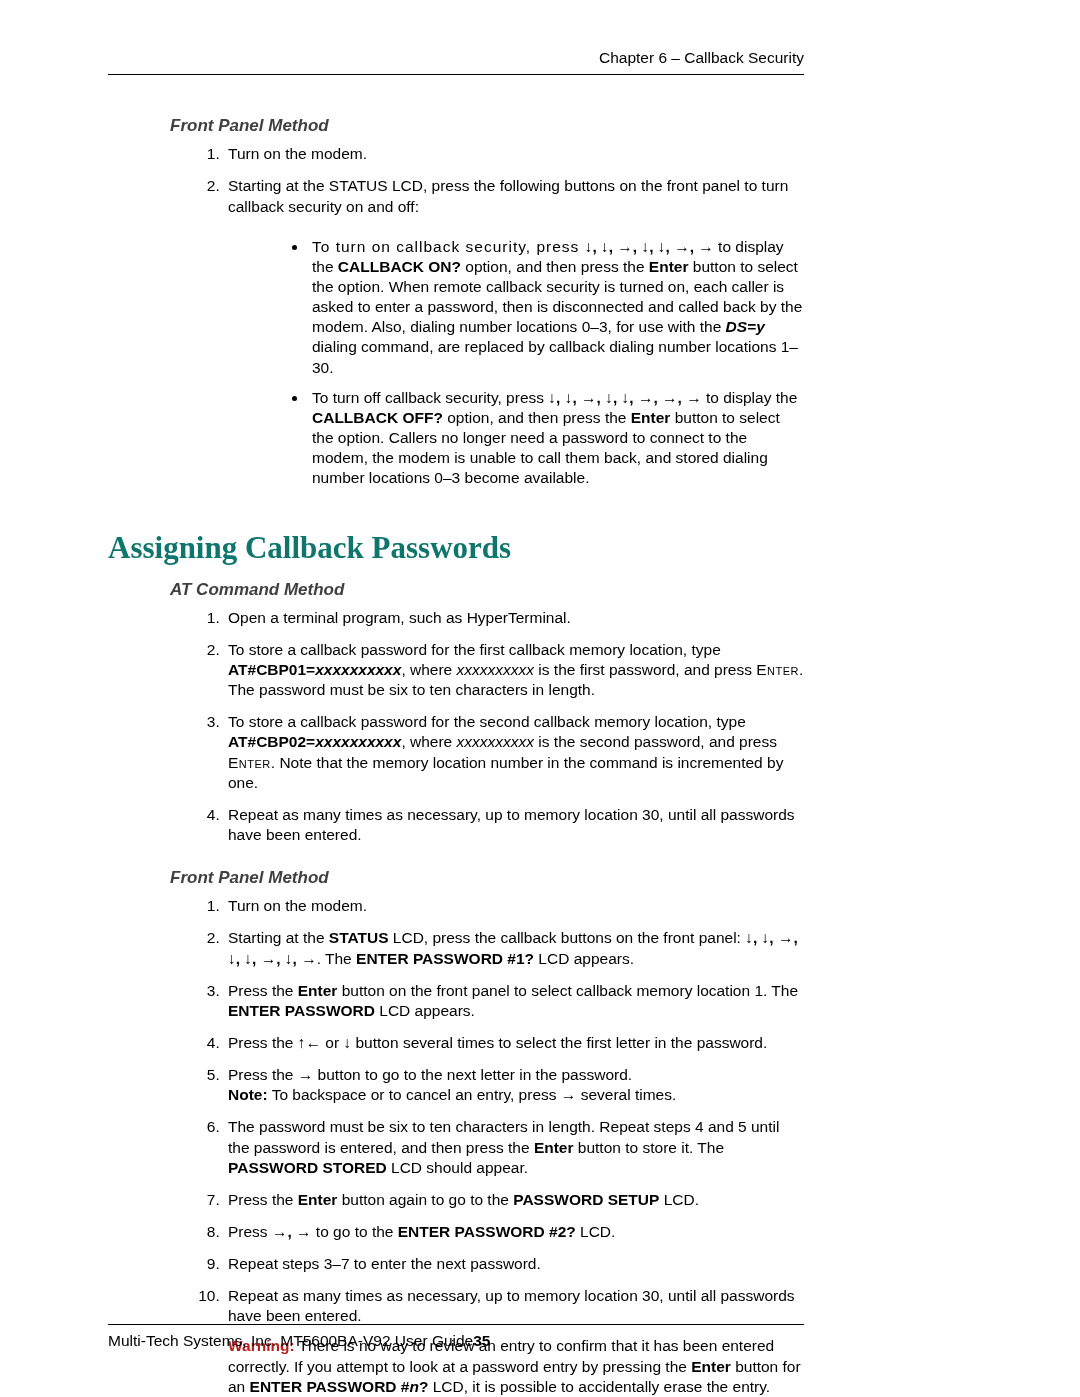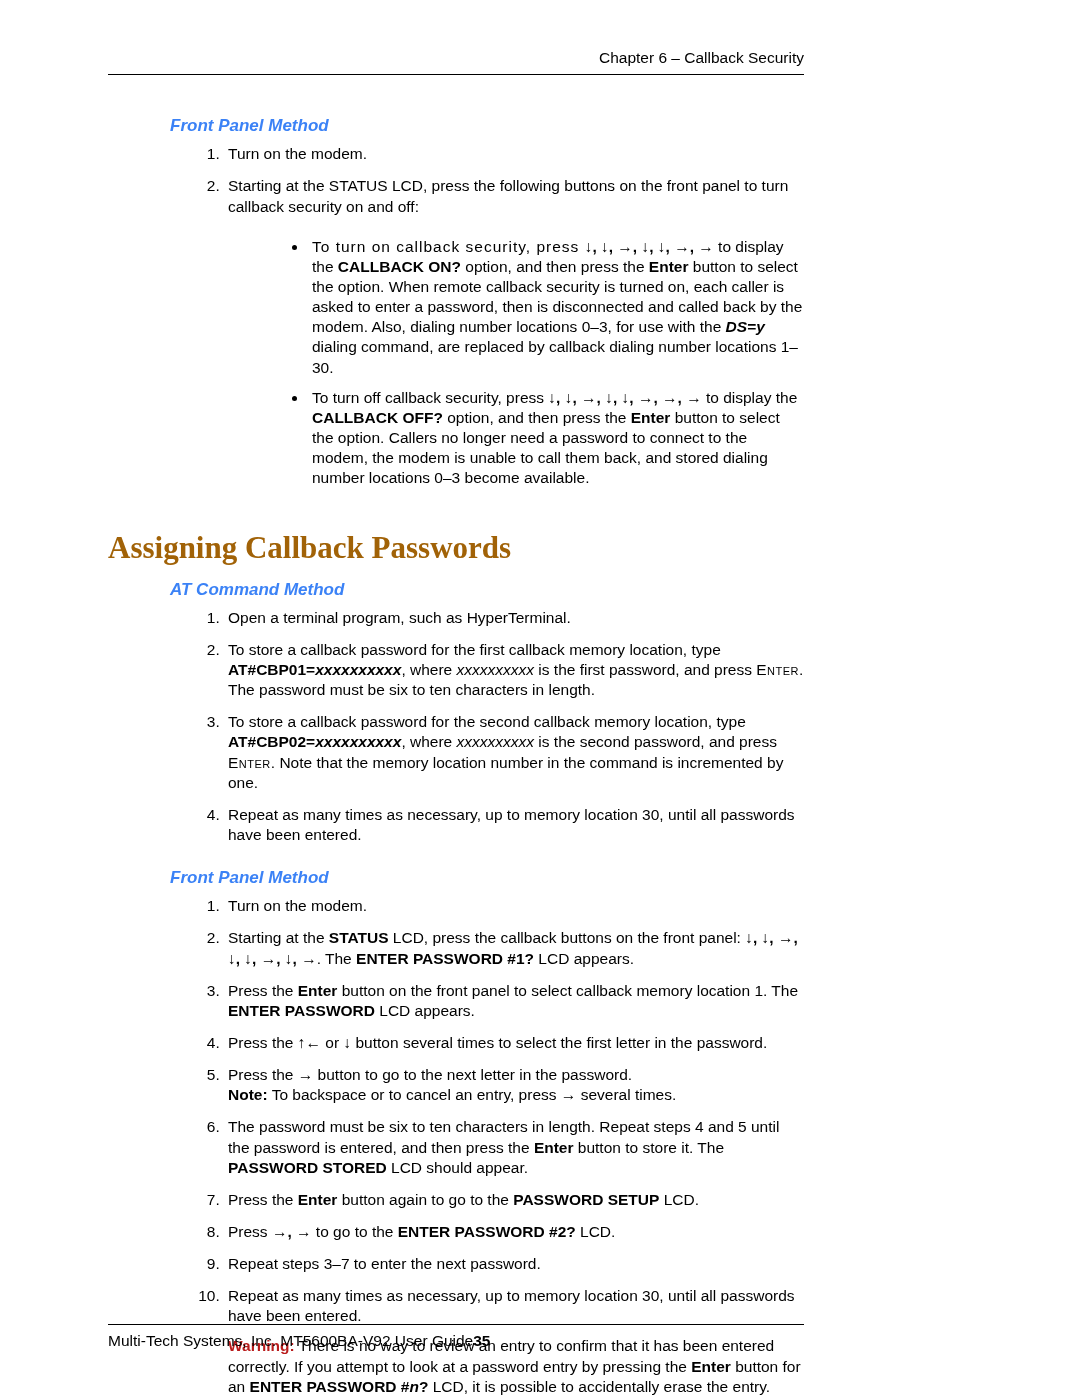--- a/index.html
+++ b/index.html
@@ -19,29 +19,29 @@
     padding: 48px 108px 2px 108px;
   }
   .header-line {
     text-align: right;
     font-size: 15.5px;
     padding-bottom: 6px;
     border-bottom: 1px solid #000;
     margin-bottom: 40px;
   }
   .h3 {
-    color: #3b82f6;
+    color: #404040;
     font-style: italic;
     font-weight: bold;
     font-size: 17px;
     margin: 10px 0 6px 62px;
   }
   .h2 {
     font-family: Georgia, 'Times New Roman', serif;
-    color: #a16207;
+    color: #0f766e;
     font-weight: bold;
     font-size: 31px;
     margin: 40px 0 10px 0;
   }
   ol.num {
     list-style: decimal;
     margin: 0 0 0 74px;
     padding-left: 42px;
   }
   ol.num > li {

